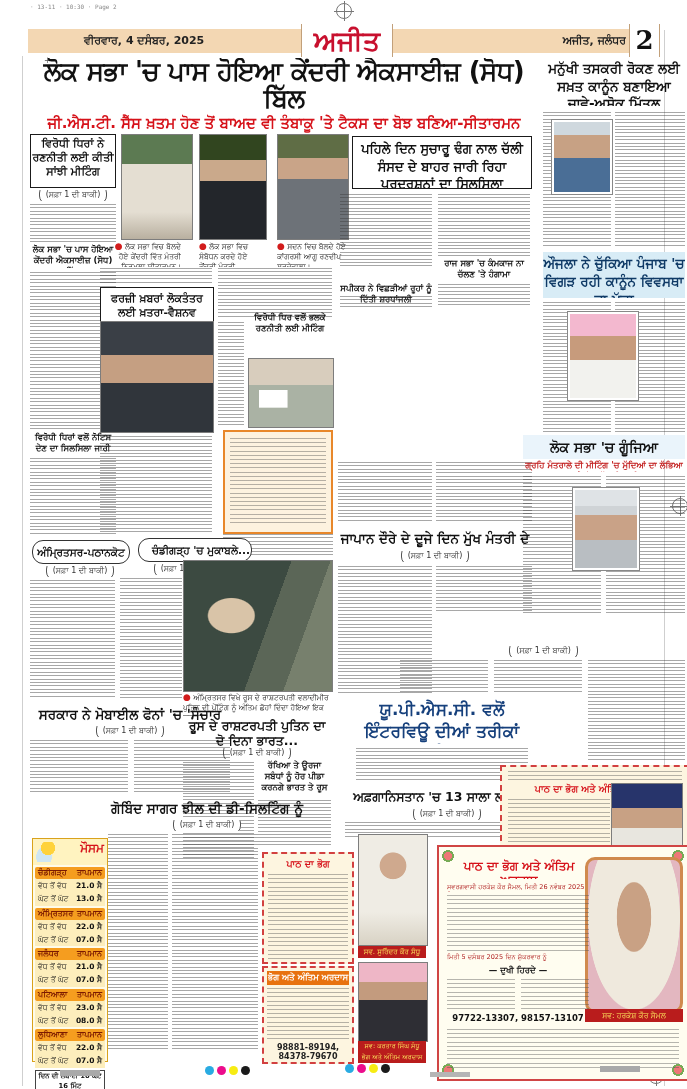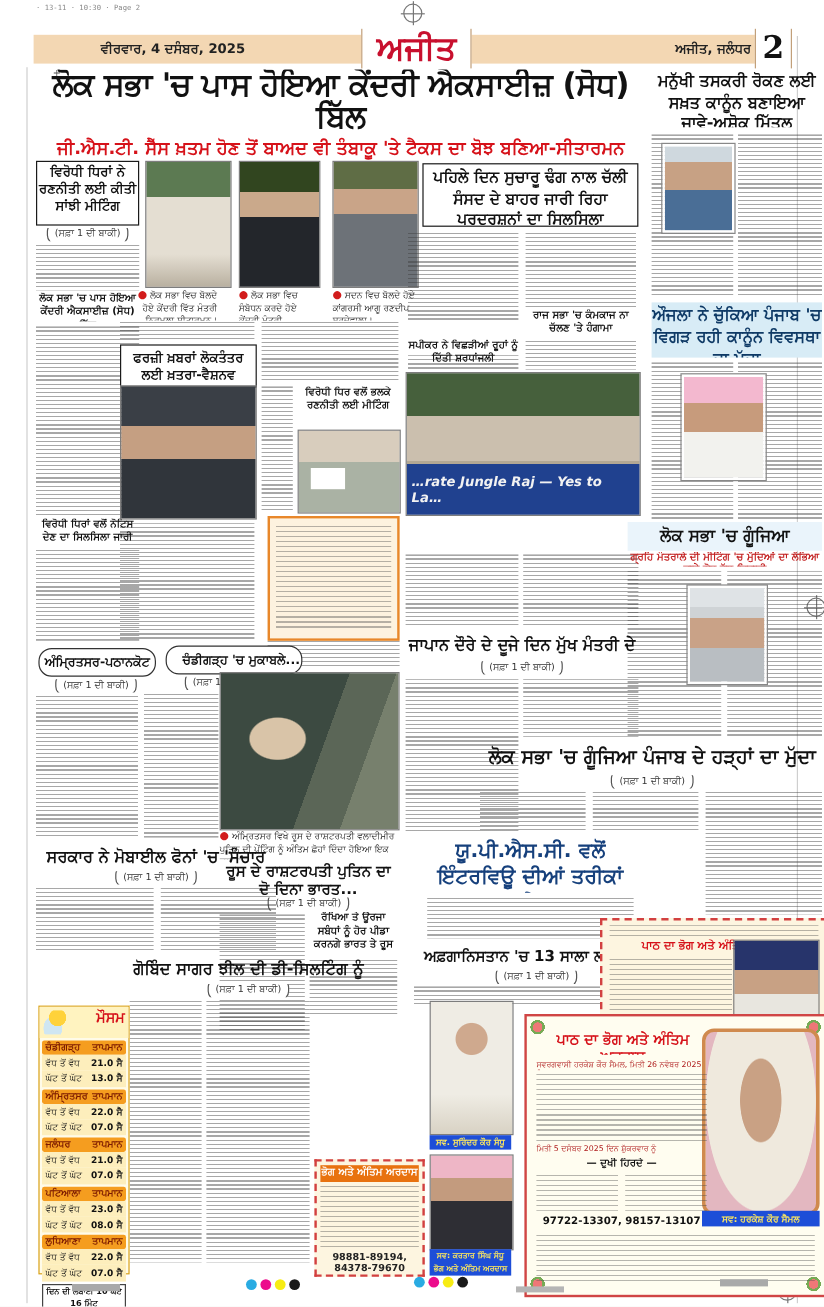--- a/index.html
+++ b/index.html
@@ -13,21 +13,21 @@
   .tx{background-image:repeating-linear-gradient(180deg,#3c3c3c 0,#3c3c3c 1px,transparent 1px,transparent 3.4px);opacity:.45;}
   .tx2{background-image:repeating-linear-gradient(180deg,#4a4a4a 0,#4a4a4a 1px,transparent 1px,transparent 4.2px);opacity:.4;}
   .ph{border:1px solid #7d7d7d;}
   .cap{font-size:7.5px;line-height:1.25;color:#222;}
   .dot{color:#d21c1c;font-size:9px;}
   .contd{font-size:8px;color:#333;text-align:center;}
   .contd span{border:1px solid #555;border-radius:8px;padding:4px 6px;background:#fff;}
   .boxhead{border:1.6px solid #1a1a1a;background:#fff;}
   .pillhead{border:1.3px solid #333;border-radius:11px;background:#fff;}
   .dashbox{border:2px dashed #d24040;background:#fdf5e0;}
-  .redband{background:#1d4ed8;color:#ffe95e;font-weight:bold;text-align:center;overflow:hidden;}
+  .redband{background:#b91c1c;color:#ffe95e;font-weight:normal;text-align:center;overflow:hidden;}
   .crosshair{border:1px solid #777;border-radius:50%;}
   .crosshair:before,.crosshair:after{content:"";position:absolute;background:#777;}
   .crosshair:before{left:50%;top:-3px;bottom:-3px;width:1px;}
   .crosshair:after{top:50%;left:-3px;right:-3px;height:1px;}
   .wrow{margin-top:2px;}
   .wcity{background:#f59d1f;color:#7c1a00;font-weight:bold;font-size:8px;padding:1px 3px;border-radius:2px;display:flex;justify-content:space-between;}
   .wvals{background:#fdeebc;font-size:7.5px;padding:1px 3px;display:flex;justify-content:space-between;line-height:1.5;}
 </style>
 </head>
 <body>
@@ -67,23 +67,20 @@
   <div class="abs cap oh" style="left:277px;top:241px;width:70px;height:26px;"><span class="dot">●</span> <span>ਸਦਨ ਵਿਚ ਬੋਲਦੇ ਹੋਏ ਕਾਂਗਰਸੀ ਆਗੂ ਰਣਦੀਪ ਸੁਰਜੇਵਾਲਾ।</span></div>
 
   <div class="abs boxhead c b oh" style="left:352px;top:136px;width:178px;height:48px;font-size:13px;line-height:1.35;padding-top:3px;">ਪਹਿਲੇ ਦਿਨ ਸੁਚਾਰੂ ਢੰਗ ਨਾਲ ਚੱਲੀ ਸੰਸਦ ਦੇ ਬਾਹਰ ਜਾਰੀ ਰਿਹਾ ਪ੍ਰਦਰਸ਼ਨਾਂ ਦਾ ਸਿਲਸਿਲਾ</div>
   <div class="abs tx" style="left:340px;top:194px;width:92px;height:74px;"></div>
   <div class="abs c b oh" style="left:340px;top:283px;width:92px;height:24px;font-size:8.5px;line-height:1.3;">ਸਪੀਕਰ ਨੇ ਵਿਛੜੀਆਂ ਰੂਹਾਂ ਨੂੰ ਦਿੱਤੀ ਸ਼ਰਧਾਂਜਲੀ</div>
   <div class="abs tx" style="left:340px;top:296px;width:92px;height:12px;"></div>
   <div class="abs tx" style="left:438px;top:194px;width:92px;height:62px;"></div>
   <div class="abs c b oh" style="left:438px;top:258px;width:92px;height:24px;font-size:8.5px;line-height:1.3;">ਰਾਜ ਸਭਾ 'ਚ ਕੰਮਕਾਜ ਨਾ ਚੱਲਣ 'ਤੇ ਹੰਗਾਮਾ</div>
   <div class="abs tx" style="left:438px;top:284px;width:92px;height:24px;"></div>
 
-  <div class="abs ph" style="left:338px;top:310px;width:194px;height:118px;background:linear-gradient(180deg,#46603c 0 30%,#cbbfae 30% 62%,#b3a894 62% 64%,#20418f 64% 100%);">
-    <div class="abs oh" style="left:4px;top:84px;width:186px;height:30px;color:#f2f2f2;font-style:italic;font-weight:bold;font-size:11px;">…rate Jungle Raj — Yes to La…</div>
-  </div>
   <div class="abs tx" style="left:338px;top:462px;width:94px;height:60px;"></div>
   <div class="abs tx" style="left:436px;top:462px;width:96px;height:60px;"></div>
 
   <div class="abs c b oh" style="left:543px;top:60px;width:142px;height:46px;font-size:13.5px;line-height:1.3;">ਮਨੁੱਖੀ ਤਸਕਰੀ ਰੋਕਣ ਲਈ ਸਖ਼ਤ ਕਾਨੂੰਨ ਬਣਾਇਆ ਜਾਵੇ-ਅਸ਼ੋਕ ਮਿੱਤਲ</div>
   <div class="abs tx" style="left:543px;top:112px;width:68px;height:136px;"></div>
   <div class="abs tx" style="left:615px;top:112px;width:70px;height:136px;"></div>
   <div class="abs ph" style="left:552px;top:120px;width:56px;height:70px;border:2px solid #fff;outline:1px solid #888;background:linear-gradient(180deg,#cfd8de 0 18%,#c7a184 18% 52%,#4a6e96 52%);"></div>
 
   <div class="abs c b oh" style="left:543px;top:252px;width:142px;height:44px;background:#d8ecf6;color:#0f3a66;font-size:13.5px;line-height:1.35;padding-top:2px;">ਔਜਲਾ ਨੇ ਚੁੱਕਿਆ ਪੰਜਾਬ 'ਚ ਵਿਗੜ ਰਹੀ ਕਾਨੂੰਨ ਵਿਵਸਥਾ ਦਾ ਮੁੱਦਾ</div>
   <div class="abs tx" style="left:543px;top:302px;width:68px;height:140px;"></div>
@@ -97,21 +94,21 @@
   <div class="abs ph" style="left:573px;top:488px;width:62px;height:78px;border:2px solid #fff;outline:1px solid #888;background:linear-gradient(180deg,#dfe3e6 0 20%,#cfd3d6 20% 32%,#c9a287 32% 64%,#b9bec2 64%);"></div>
 
   <div class="abs tx" style="left:100px;top:268px;width:112px;height:16px;"></div>
   <div class="abs boxhead c b oh" style="left:100px;top:287px;width:112px;height:30px;font-size:11px;line-height:1.3;padding-top:4px;">ਫਰਜ਼ੀ ਖ਼ਬਰਾਂ ਲੋਕਤੰਤਰ ਲਈ ਖ਼ਤਰਾ-ਵੈਸ਼ਨਵ</div>
   <div class="abs ph" style="left:100px;top:321px;width:112px;height:110px;background:linear-gradient(180deg,#3a3f46 0 30%,#c59f82 30% 55%,#30353b 55%);"></div>
   <div class="abs tx" style="left:100px;top:436px;width:112px;height:98px;"></div>
   <div class="abs tx" style="left:120px;top:268px;width:0px;height:0px;"></div>
 
   <div class="abs tx" style="left:218px;top:268px;width:114px;height:50px;"></div>
   <div class="abs tx" style="left:218px;top:322px;width:26px;height:104px;"></div>
-  <div class="abs c b oh" style="left:248px;top:322px;width:84px;height:32px;font-size:8.5px;line-height:1.3;">ਵਿਰੋਧੀ ਧਿਰ ਵਲੋਂ ਭਲਕੇ ਰਣਨੀਤੀ ਲਈ ਮੀਟਿੰਗ</div>
+  <div class="abs c b oh" style="left:248px;top:312px;width:84px;height:32px;font-size:8.5px;line-height:1.3;">ਵਿਰੋਧੀ ਧਿਰ ਵਲੋਂ ਭਲਕੇ ਰਣਨੀਤੀ ਲਈ ਮੀਟਿੰਗ</div>
   <div class="abs ph" style="left:248px;top:358px;width:84px;height:68px;background:linear-gradient(#fff,#fff) 18% 62%/34% 26% no-repeat,linear-gradient(180deg,#d8cdbd 0 38%,#aab2a4 38%);"></div>
   <div class="abs" style="left:223px;top:430px;width:106px;height:100px;border:2px solid #e8872a;background:#fdf2df;">
     <div class="abs tx2" style="left:5px;top:6px;width:96px;height:86px;"></div>
   </div>
   <div class="abs tx" style="left:223px;top:534px;width:110px;height:22px;"></div>
 
   <div class="abs pillhead c b oh" style="left:32px;top:540px;width:96px;height:22px;font-size:10.5px;line-height:22px;">ਅੰਮ੍ਰਿਤਸਰ-ਪਠਾਨਕੋਟ ਰੋਡ...</div>
   <div class="abs contd oh" style="left:32px;top:566px;width:96px;height:11px;"><span>(ਸਫ਼ਾ 1 ਦੀ ਬਾਕੀ)</span></div>
   <div class="abs tx" style="left:30px;top:580px;width:85px;height:118px;"></div>
   <div class="abs pillhead c b oh" style="left:138px;top:538px;width:100px;height:22px;font-size:10.5px;line-height:22px;padding-left:12px;">ਚੰਡੀਗੜ੍ਹ 'ਚ ਮੁਕਾਬਲੇ...</div>
@@ -124,21 +121,20 @@
   <div class="abs contd oh" style="left:183px;top:748px;width:148px;height:11px;"><span>(ਸਫ਼ਾ 1 ਦੀ ਬਾਕੀ)</span></div>
   <div class="abs tx" style="left:183px;top:762px;width:71px;height:98px;"></div>
   <div class="abs c b oh" style="left:258px;top:760px;width:73px;height:38px;font-size:8.5px;line-height:1.3;">ਰੱਖਿਆ ਤੇ ਊਰਜਾ ਸਬੰਧਾਂ ਨੂੰ ਹੋਰ ਪੀਡਾ ਕਰਨਗੇ ਭਾਰਤ ਤੇ ਰੂਸ</div>
   <div class="abs tx" style="left:258px;top:800px;width:73px;height:46px;"></div>
 
   <div class="abs c b oh" style="left:338px;top:527px;width:194px;height:22px;font-size:13.5px;line-height:22px;">ਜਾਪਾਨ ਦੌਰੇ ਦੇ ਦੂਜੇ ਦਿਨ ਮੁੱਖ ਮੰਤਰੀ ਦੇ ਬਚਨਾਂ...</div>
   <div class="abs contd oh" style="left:338px;top:551px;width:194px;height:11px;"><span>(ਸਫ਼ਾ 1 ਦੀ ਬਾਕੀ)</span></div>
   <div class="abs tx" style="left:338px;top:566px;width:94px;height:128px;"></div>
   <div class="abs tx" style="left:436px;top:566px;width:96px;height:48px;"></div>
 
-  <div class="abs c b oh" style="left:400px;top:618px;width:287px;height:26px;font-size:16px;line-height:26px;">ਲੋਕ ਸਭਾ 'ਚ ਗੂੰਜਿਆ ਪੰਜਾਬ ਦੇ ਹੜ੍ਹਾਂ ਦਾ ਮੁੱਦਾ</div>
   <div class="abs contd oh" style="left:400px;top:646px;width:287px;height:11px;"><span>(ਸਫ਼ਾ 1 ਦੀ ਬਾਕੀ)</span></div>
   <div class="abs tx" style="left:400px;top:660px;width:88px;height:34px;"></div>
   <div class="abs tx" style="left:494px;top:660px;width:88px;height:34px;"></div>
   <div class="abs tx" style="left:588px;top:660px;width:97px;height:102px;"></div>
 
   <div class="abs c b oh" style="left:356px;top:698px;width:172px;height:46px;color:#16407c;font-size:17px;line-height:1.3;">ਯੂ.ਪੀ.ਐਸ.ਸੀ. ਵਲੋਂ ਇੰਟਰਵਿਊ ਦੀਆਂ ਤਰੀਕਾਂ ਦਾ ਐਲਾਨ</div>
   <div class="abs tx" style="left:356px;top:748px;width:172px;height:34px;"></div>
 
   <div class="abs c b oh" style="left:352px;top:786px;width:190px;height:22px;font-size:12.5px;line-height:22px;">ਅਫ਼ਗਾਨਿਸਤਾਨ 'ਚ 13 ਸਾਲਾ ਲੜਕੇ ਵੱਲੋਂ ਦੋਸ਼ੀ...</div>
   <div class="abs contd oh" style="left:352px;top:809px;width:190px;height:11px;"><span>(ਸਫ਼ਾ 1 ਦੀ ਬਾਕੀ)</span></div>
@@ -229,20 +225,24 @@
         <div class="wvals oh">
             <span>ਘੱਟ ਤੋਂ ਘੱਟ</span>
             <span class="b">07.0 ਸੈ</span>
           </div>
       </div>
       <div class="b c oh" style="border:1px solid #444;margin-top:2px;font-size:6.8px;line-height:1.5;">ਦਿਨ ਦੀ ਲੰਬਾਈ 10 ਘੰਟੇ 16 ਮਿੰਟ</div>
 
     </div>
   </div>
 
+  <div class="abs dashbox" style="left:262px;top:852px;width:88px;height:108px;">
+    <div class="c b oh" style="color:#d6121a;font-size:9.5px;margin-top:4px;">ਪਾਠ ਦਾ ਭੋਗ</div>
+    <div class="tx2" style="margin:4px;height:88px;"></div>
+  </div>
   <div class="abs dashbox" style="left:262px;top:966px;width:88px;height:94px;">
     <div class="c b oh" style="background:#e8720f;color:#fff;font-size:8.5px;line-height:1.6;margin:3px;">ਭੋਗ ਅਤੇ ਅੰਤਿਮ ਅਰਦਾਸ</div>
     <div class="tx2" style="margin:3px;height:52px;"></div>
     <div class="c b oh" style="font-size:8px;color:#222;">98881-89194, 84378-79670</div>
   </div>
 
   <div class="abs ph" style="left:358px;top:834px;width:68px;height:110px;background:radial-gradient(circle at 50% 28%,#cfa98e 0 15%,transparent 16%),linear-gradient(180deg,#efece4 0 70%,#d8d2c4);"></div>
   <div class="abs redband oh" style="left:358px;top:946px;width:68px;height:12px;font-size:7px;line-height:12px;">ਸਵ. ਸੁਰਿੰਦਰ ਕੌਰ ਸੰਧੂ</div>
   <div class="abs ph" style="left:358px;top:962px;width:68px;height:78px;background:linear-gradient(180deg,#eeb6c6 0 24%,#c39b7e 24% 48%,#2e2e34 48%);"></div>
   <div class="abs redband oh" style="left:358px;top:1041px;width:68px;height:22px;font-size:6.5px;line-height:11px;">

